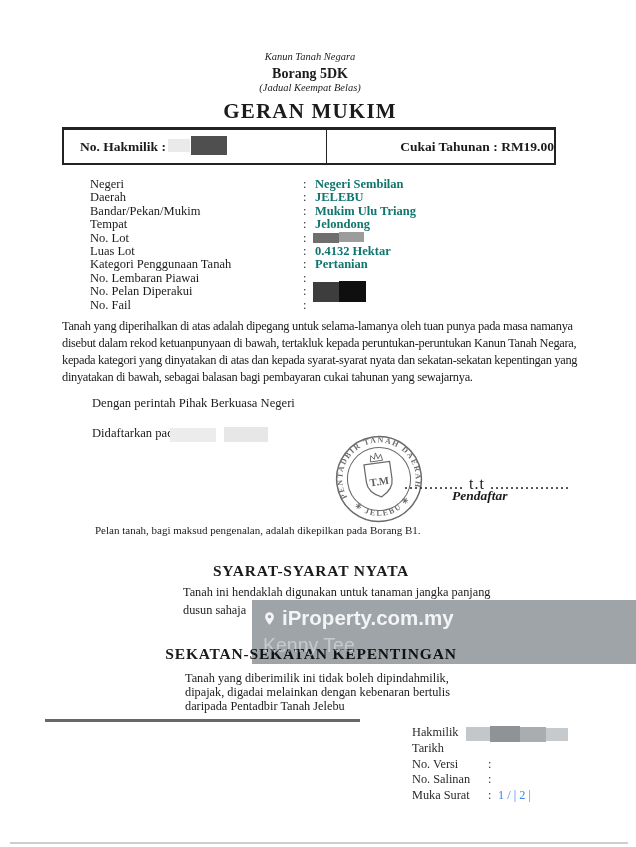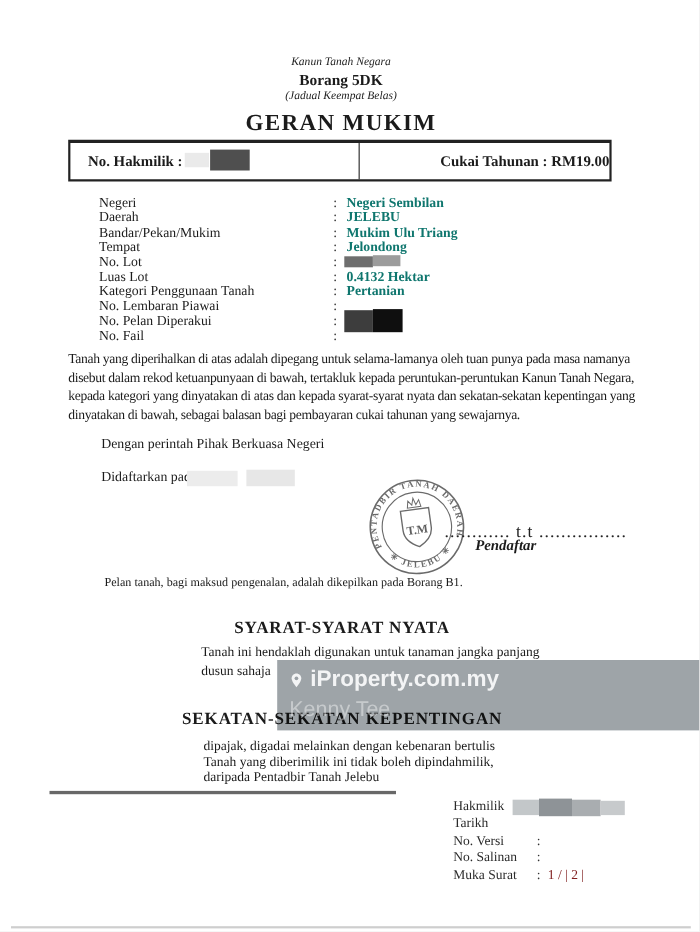--- a/index.html
+++ b/index.html
@@ -27,40 +27,40 @@
   .fsep{width:12px;flex:none;color:#333;}
   .fvalue{font-weight:bold;color:#0f766e;}
   
   .para{top:318px;left:62px;width:574px;font-size:12.4px;line-height:17.1px;letter-spacing:-0.3px;}
   .para div{white-space:nowrap;}
   .order-line{top:396px;left:92px;font-size:12.6px;}
   .reg-line{top:426px;left:92px;font-size:12.6px;}
   
   .seal{top:417px;left:317px;width:124px;height:124px;opacity:0.82;transform:rotate(-8deg);}
   .sig-dots{top:475px;left:404px;font-size:16px;letter-spacing:1px;white-space:nowrap;color:#222;}
-  .signer{top:488px;left:432px;font-size:13.5px;font-weight:bold;font-style:italic;}
+  .signer{top:488px;left:452px;font-size:13.5px;font-weight:bold;font-style:italic;}
   .plan-note{top:504px;left:95px;font-size:11px;margin-top:20px;}
   
   .syarat-h{top:562px;left:0;width:622px;text-align:center;font-weight:bold;font-size:15.5px;letter-spacing:0.8px;}
   .syarat-t{top:584px;left:183px;font-size:12.3px;line-height:17.5px;}
   
   .sekatan-h{top:645px;left:0;width:622px;text-align:center;font-weight:bold;font-size:15.5px;letter-spacing:0.8px;z-index:1;}
   .sekatan-t{top:672px;left:185px;font-size:12.3px;line-height:13.8px;}
   
   .wm-box{top:600px;left:252px;width:384px;height:64px;background:#9aa0a5;mix-blend-mode:multiply;opacity:0.96;z-index:2;}
   .wm-brand{top:606px;left:262px;display:flex;align-items:center;gap:5px;z-index:3;
     font-family:"Liberation Sans", sans-serif;font-weight:bold;font-size:20.5px;color:#f3f4f5;}
   .wm-agent{top:634px;left:263px;z-index:3;font-family:"Liberation Sans", sans-serif;
     font-size:19.5px;color:rgba(255,255,255,0.42);}
   
   .rule{top:719px;left:45px;width:315px;height:2.5px;background:#4e4e4e;opacity:0.85;}
   .footer{top:725px;left:412px;font-size:12.3px;line-height:15.8px;color:#2a2a2a;z-index:1;}
   .footer .frow .flabel{width:76px;}
   .footer .frow .fsep{width:10px;}
-  .footer .frow .fvalue{font-weight:normal;color:#7f1d1d;}
+  .footer .frow .fvalue{font-weight:normal;color:#3b82f6;}
   .bottom-line{top:842px;left:10px;width:618px;height:2px;background:#c9c9c9;opacity:0.9;}
   
   .redact{position:absolute;}
   .r-hak{top:136px;left:191px;width:36px;height:19px;background:#4f4f4f;}
   .r-hak-smudge{top:139px;left:168px;width:22px;height:13px;background:#dcdcdc;opacity:0.6;}
   .r-lot-a{top:233px;left:313px;width:26px;height:10px;background:#6e6e6e;}
   .r-lot-b{top:232px;left:339px;width:25px;height:10px;background:#9c9c9c;}
   .r-pelan-a{top:282px;left:313px;width:26px;height:20px;background:#3d3d3d;}
   .r-pelan-b{top:281px;left:339px;width:27px;height:21px;background:#0f0f0f;}
   .r-reg-a{top:428px;left:170px;width:46px;height:14px;background:#ececec;}
@@ -196,22 +196,22 @@
     <svg viewBox="0 0 24 24" width="15" height="19">
       <path d="M12 2C8.1 2 5 5.1 5 9c0 5.2 7 13 7 13s7-7.8 7-13c0-3.9-3.1-7-7-7z" fill="#f3f4f5"></path>
       <circle cx="12" cy="9" r="2.7" fill="#9aa0a5"></circle>
     </svg>
     <span>iProperty.com.my</span>
   </div>
   <div class="abs wm-agent">Kenny Tee</div>
 
   <div class="abs sekatan-h">SEKATAN-SEKATAN KEPENTINGAN</div>
   <div class="abs sekatan-t">
+    <div>Tanah yang diberimilik ini tidak boleh dipindahmilik,</div>
     <div>dipajak, digadai melainkan dengan kebenaran bertulis</div>
-    <div>Tanah yang diberimilik ini tidak boleh dipindahmilik,</div>
     <div>daripada Pentadbir Tanah Jelebu</div>
   </div>
 
   <div class="abs rule"></div>
   <div class="abs footer">
     <div class="frow">
       <span class="flabel">Hakmilik</span>
       <span class="fsep"></span>
       <span class="fvalue"></span>
     </div>

